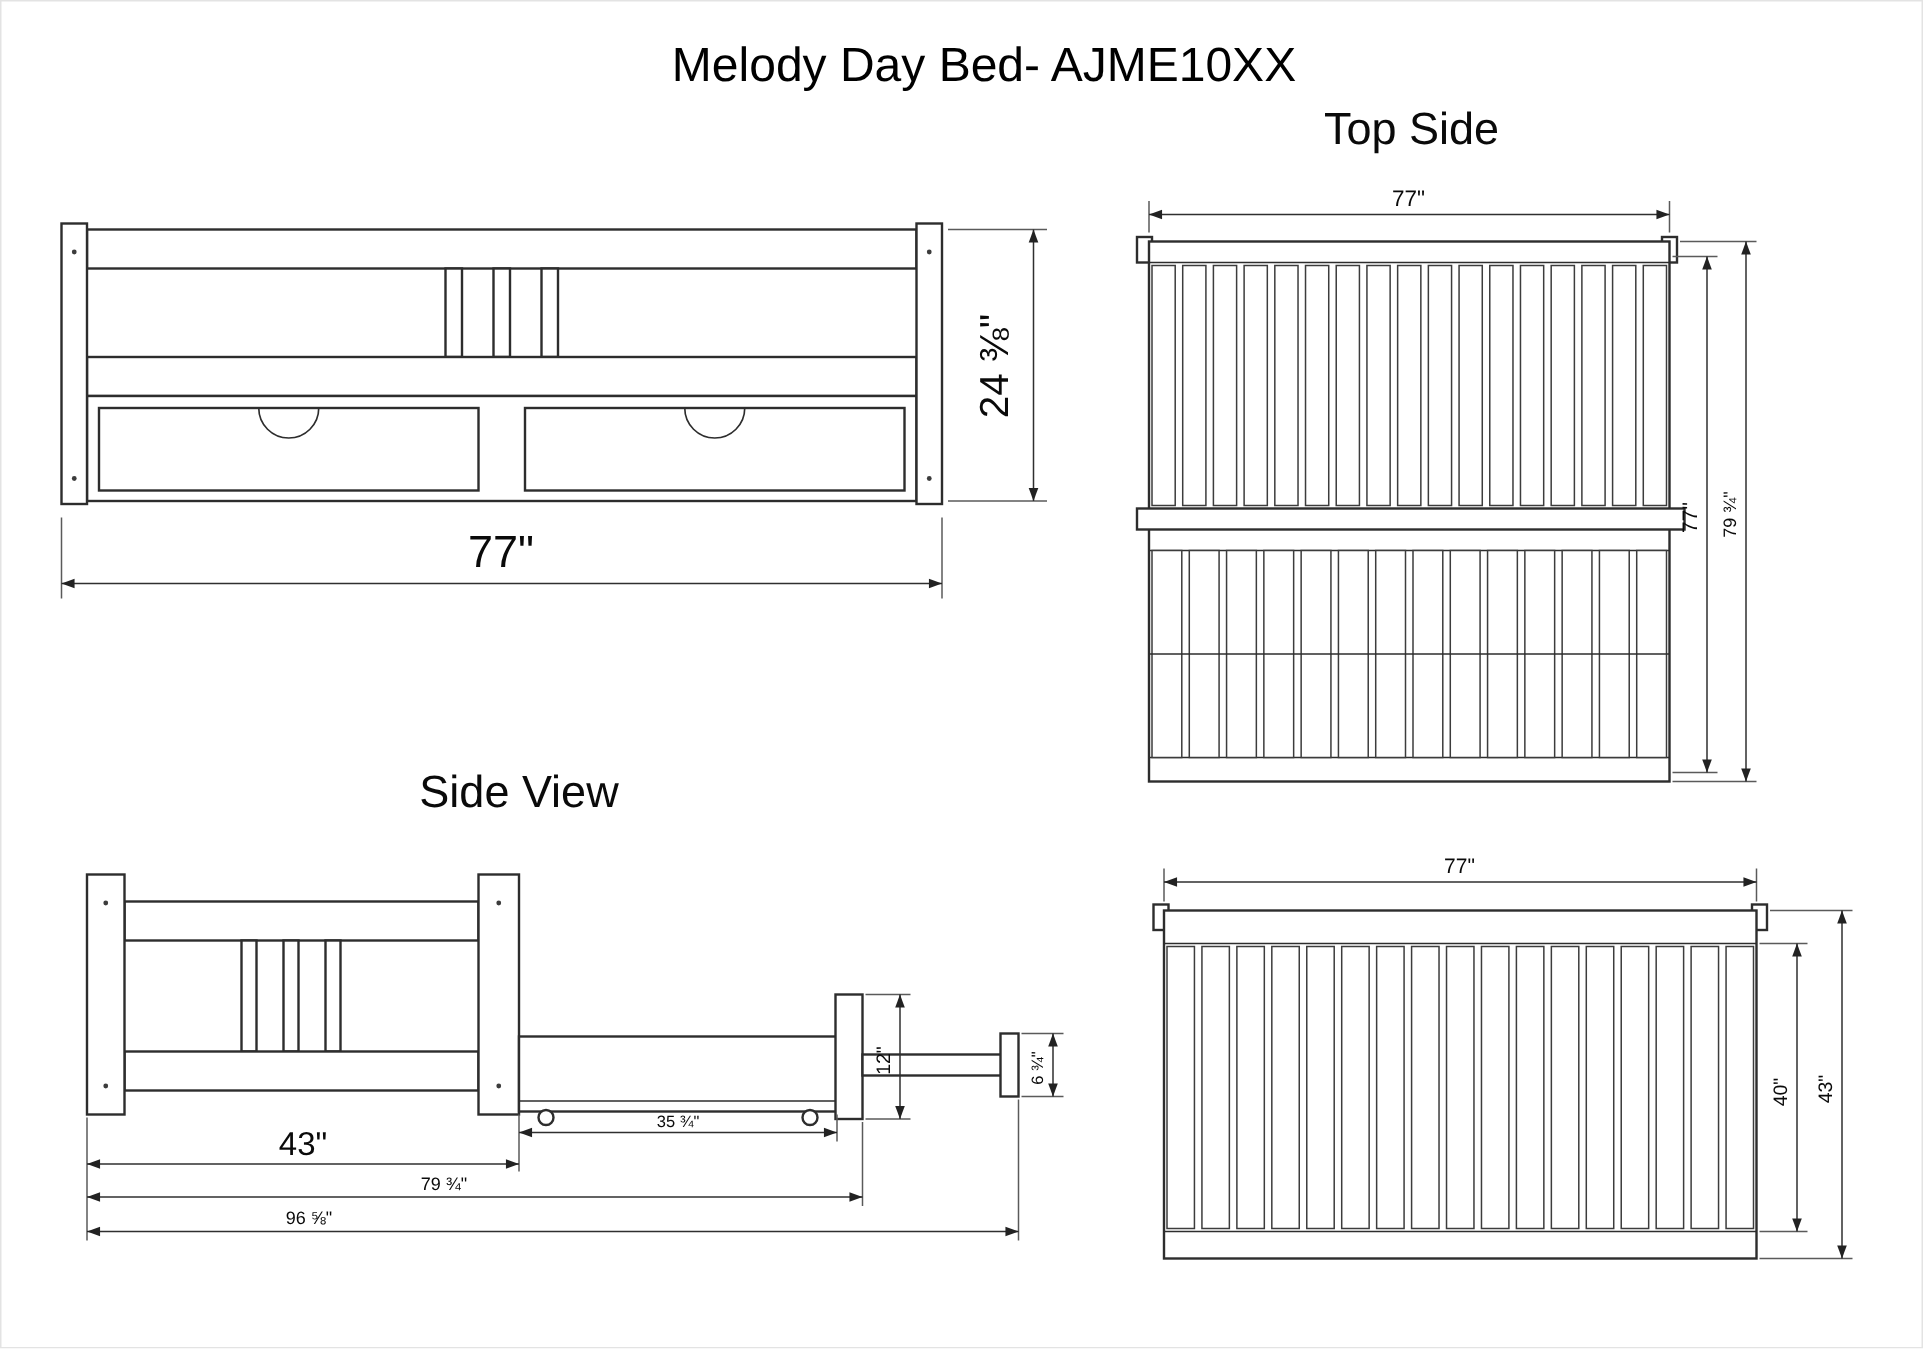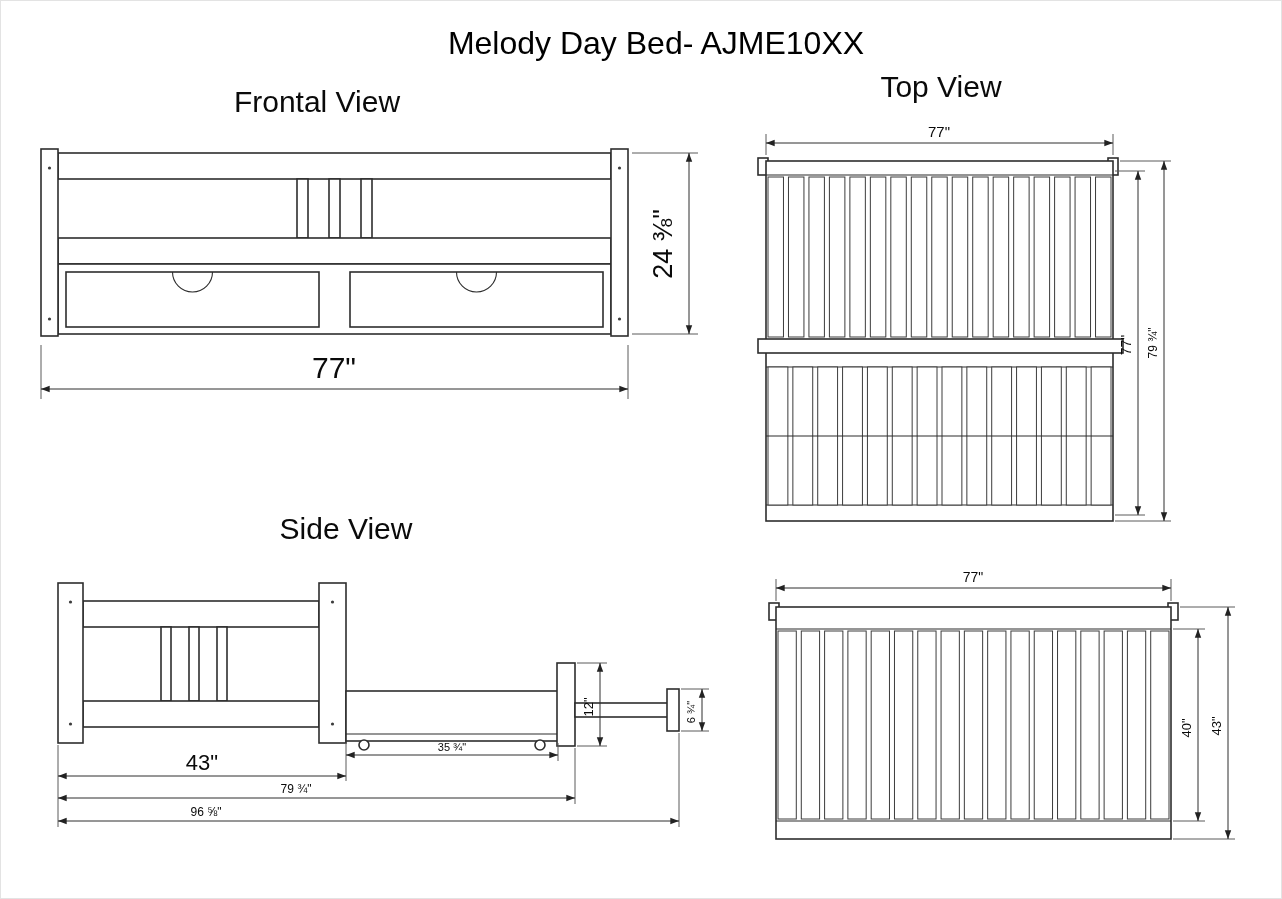--- a/index.html
+++ b/index.html
@@ -15,22 +15,21 @@
   .dim{stroke:#2f2f2f;stroke-width:1}
   .dot{fill:#3c3c3c}
   text.dimtext{fill:#0a0a0a;font-family:"Liberation Sans","DejaVu Sans",sans-serif}
 </style>
 </head>
 <body>
 
 <div class="page">
 
   <div class="title">Melody Day Bed- AJME10XX</div>
-  <div class="view-label" style="left:316px;top:84px">Frontal View</div>
-  <div class="view-label" style="left:940px;top:69px">Top View</div>
+  <div class="view-label" style="left:940px;top:69px">Top Side</div>
   <div class="view-label" style="left:345px;top:511px">Side View</div>
 
   <svg style="left:30px;top:128px;width:690px;height:285px" viewBox="30 128 690 285">
     <defs>
       <marker id="fm" viewBox="0 0 10 8" markerWidth="10" markerHeight="8" refX="9.3" refY="4" orient="auto-start-reverse" markerUnits="userSpaceOnUse">
         <path d="M0.6,0.8 L9.3,4 L0.6,7.2 Z" fill="#222"></path>
       </marker>
     </defs>
     <g>
       <rect class="part" x="57" y="152" width="553" height="26"></rect>

